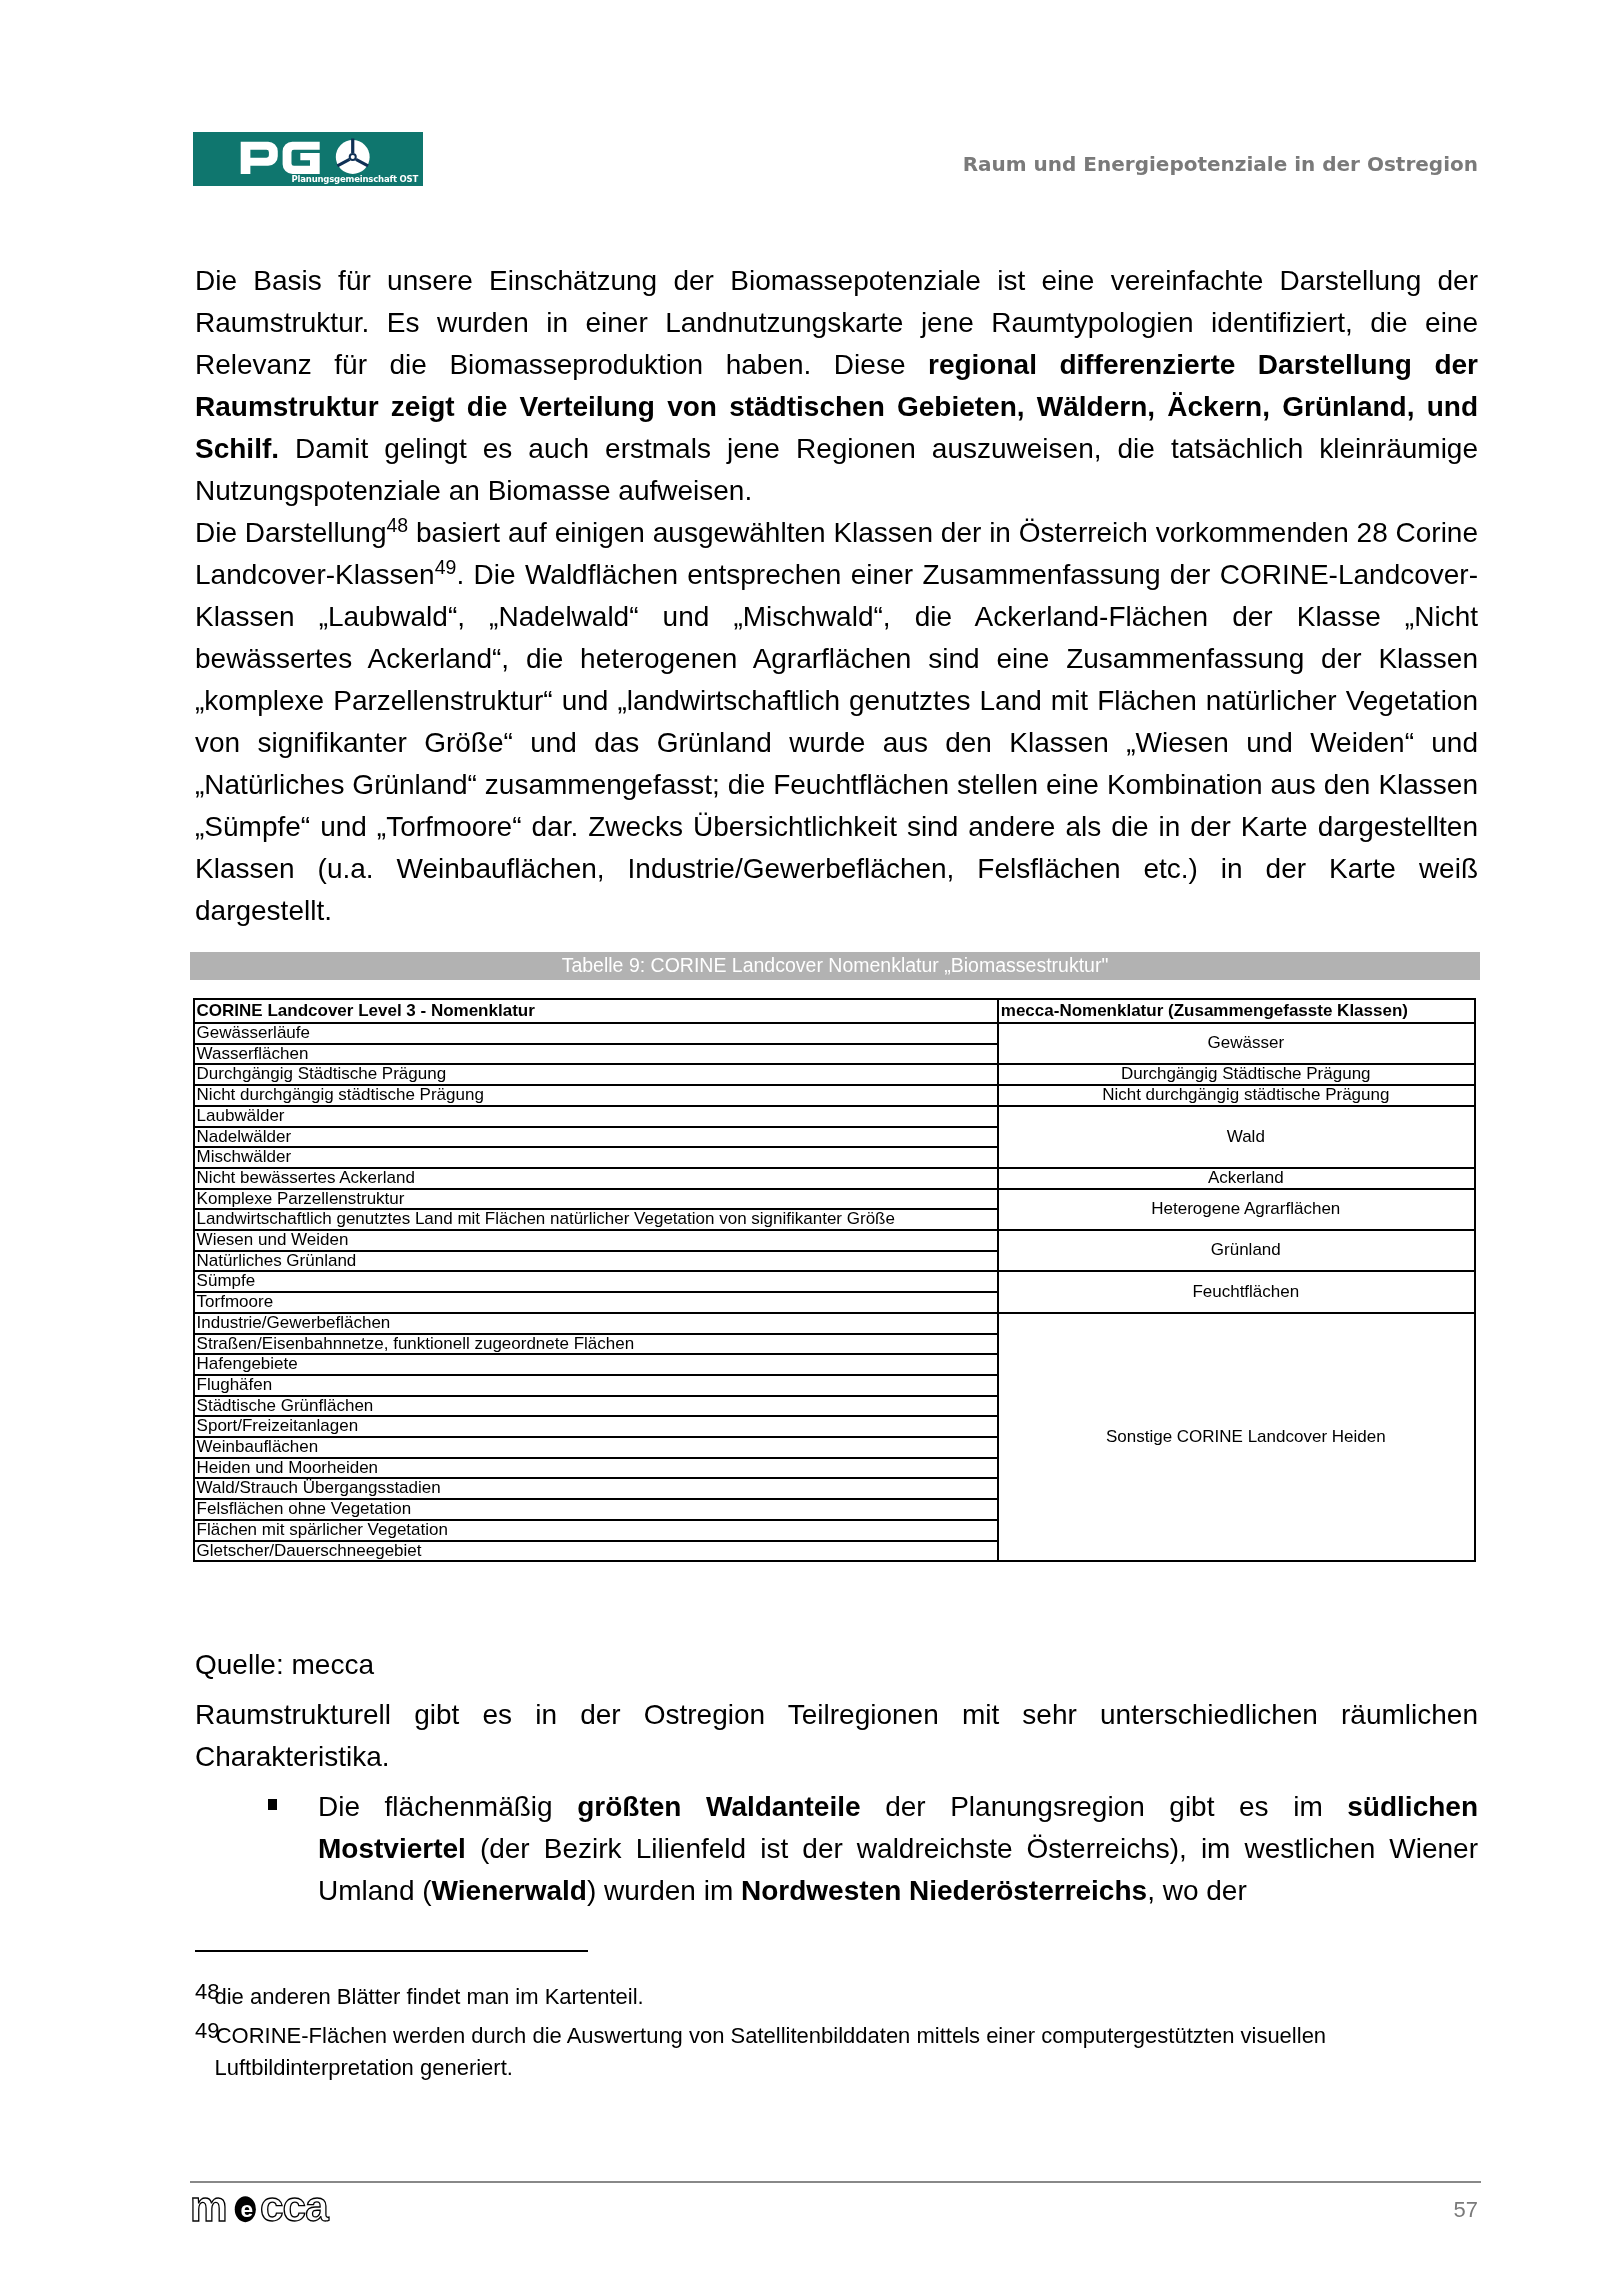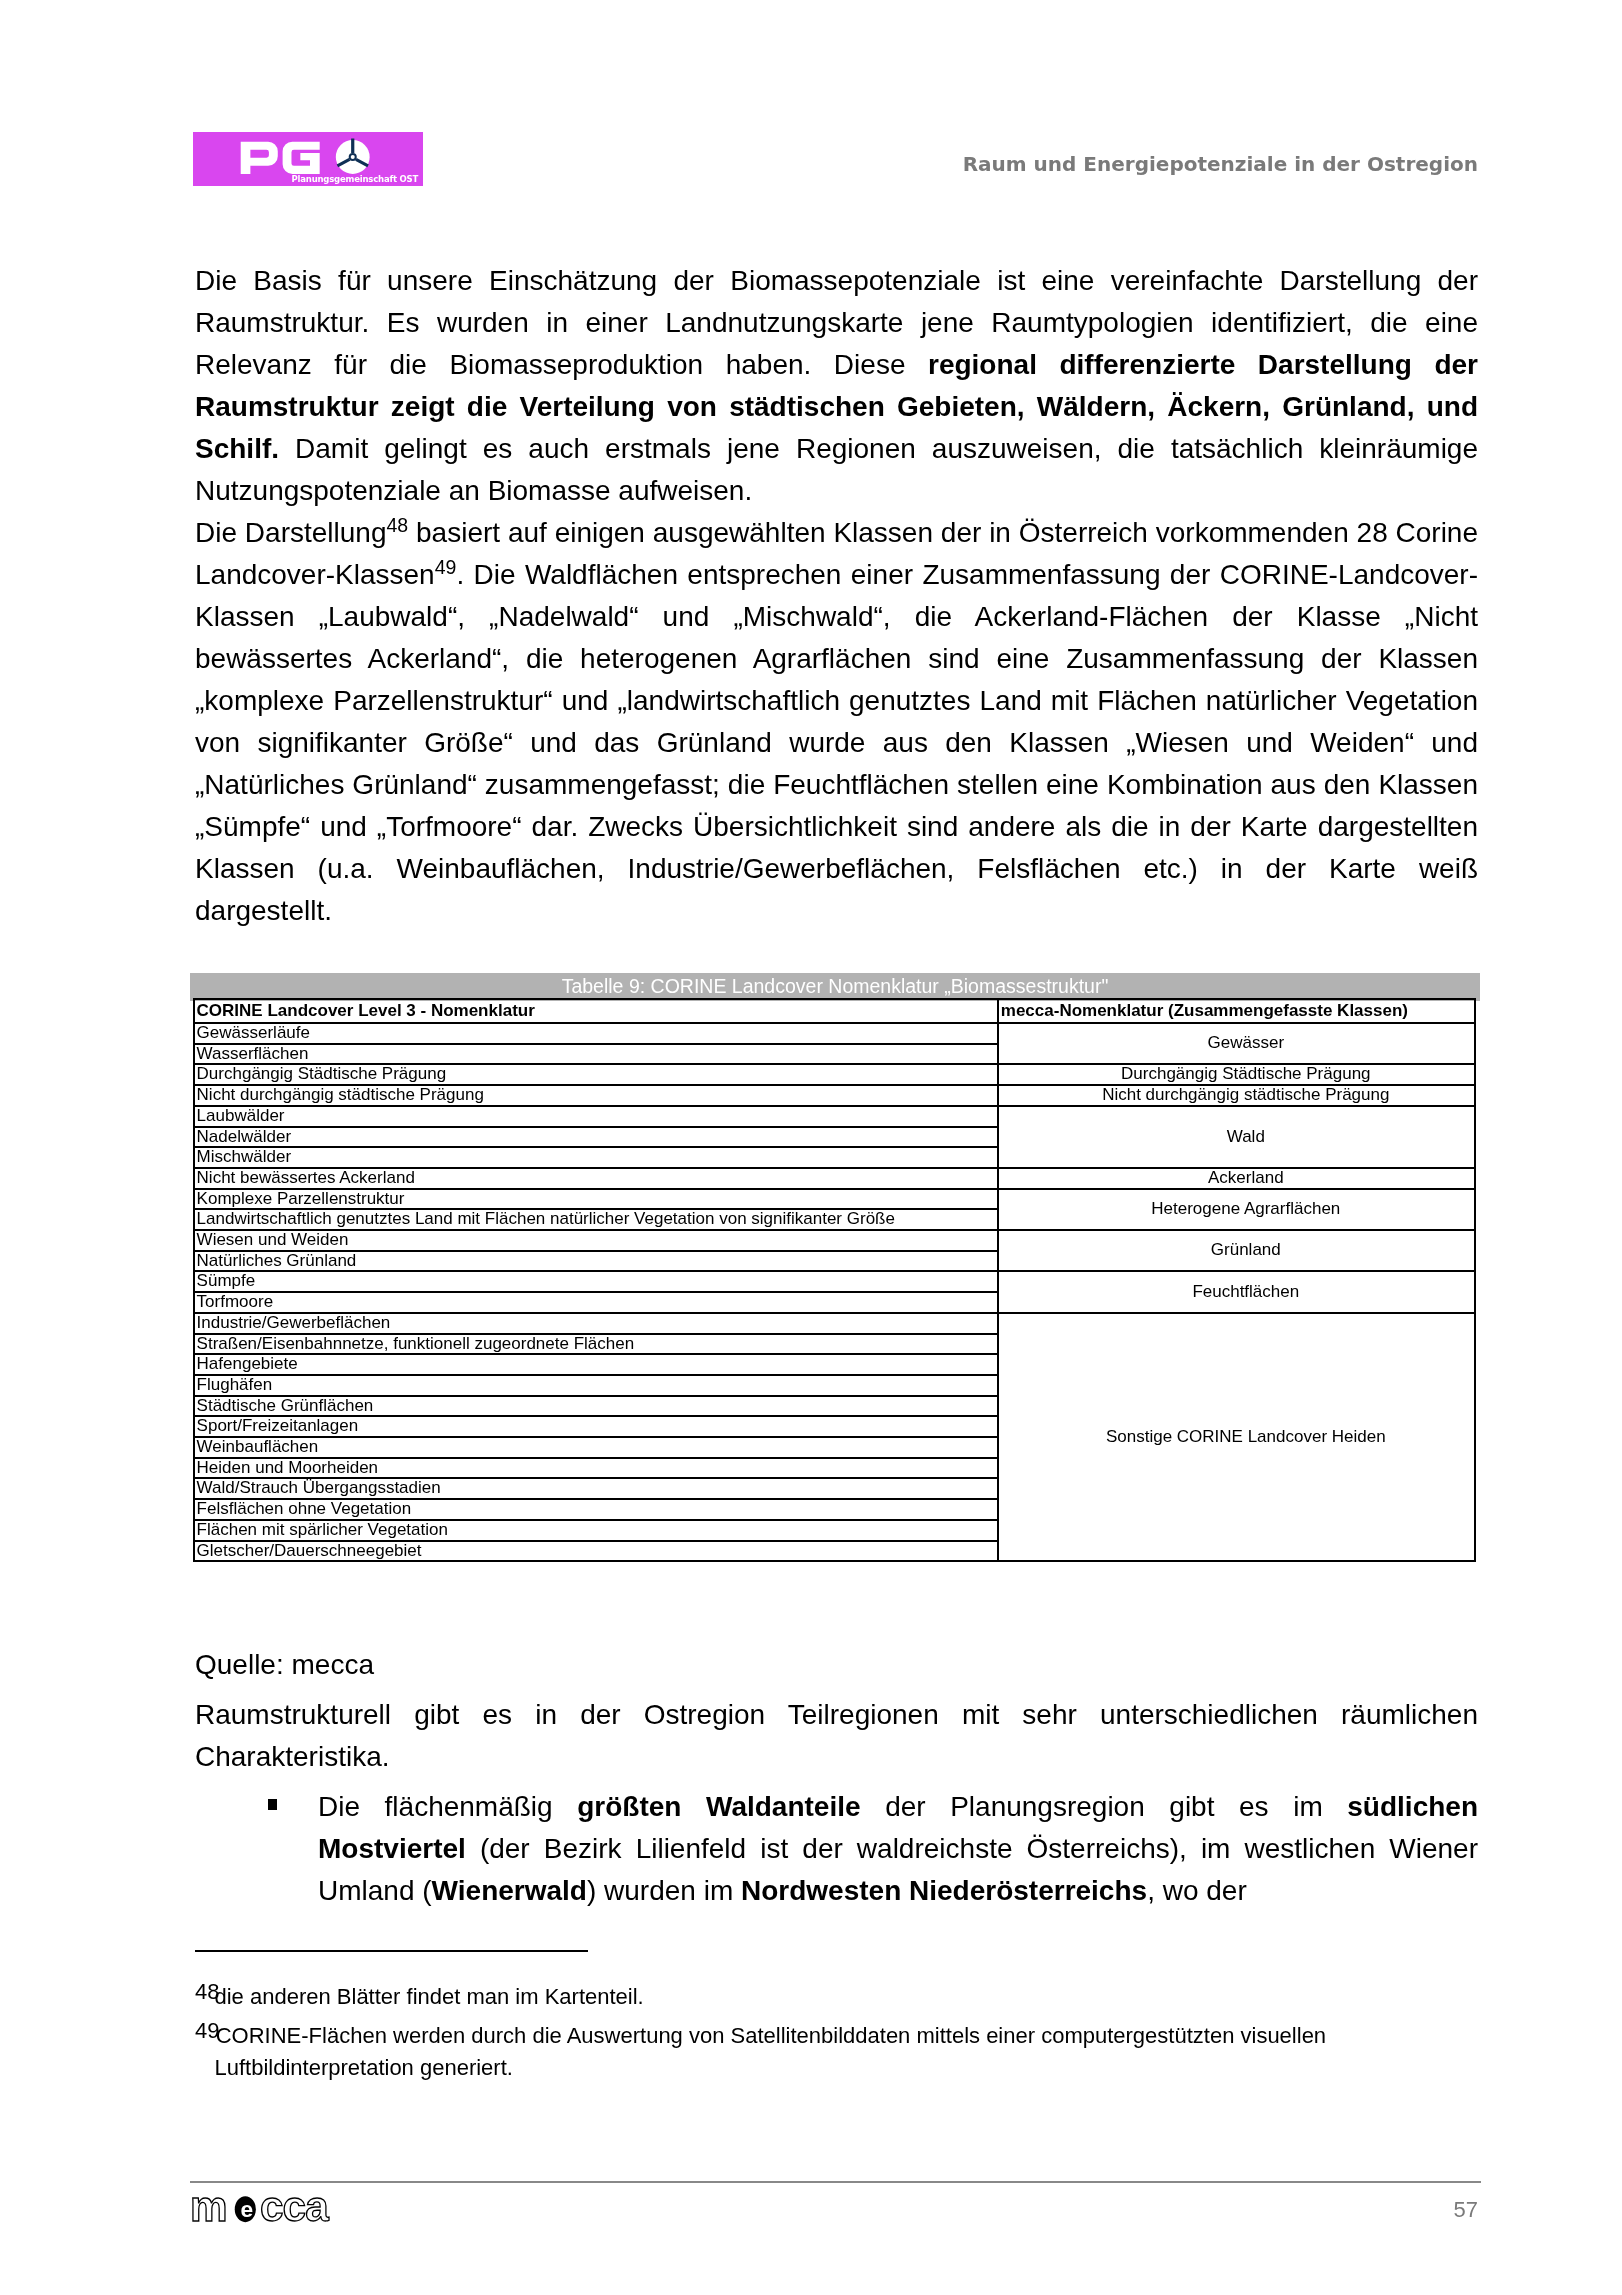--- a/index.html
+++ b/index.html
@@ -1,34 +1,34 @@
 <!DOCTYPE html>
 <html style="font-size:13px"><head>
 <meta charset="utf-8">
 <style>
   html, body { margin: 0; padding: 0; background: #ffffff; }
   body { width: 1622px; height: 2295px; position: relative; overflow: hidden;
          font-family: "Liberation Sans", sans-serif; color: #000; }
   .logo { position: absolute; left: 193px; top: 132px; width: 230px; height: 54px;
-          background: #d946ef; }
+          background: #0f766e; }
   .logo svg { position: absolute; left: 0; top: 0; }
   .logo .sub { position: absolute; right: 4.9px; bottom: 1.6px; color: #fff;
                font-family: "DejaVu Sans", sans-serif; font-size: 8.5px; font-weight: bold;
                letter-spacing: -0.2px; }
   .header-title { position: absolute; right: 144px; top: 152px; color: #7a7a7a;
                   font-family: "DejaVu Sans", sans-serif; font-weight: bold; font-size: 20px; }
   .body-text { position: absolute; left: 195px; width: 1283px; font-size: 28px;
                line-height: 42px; text-align: justify; }
   .body-text p { margin: 0; }
   .body-text sup { font-size: 19.5px; line-height: 0; vertical-align: 9.7px; }
   .p1 { top: 260px; }
   .p2 { top: 496px; margin-top: 16px; }
   .caption { position: absolute; left: 190px; top: 952px; width: 1290px; height: 27.6px;
              background: #b2b2b2; color: #fff; font-size: 19.5px; line-height: 27.6px;
-             text-align: center; margin-top: 21px; }
+             text-align: center; }
   table.corine { position: absolute; left: 193px; top: 998px; width: 1283px;
                  border-collapse: collapse; font-size: 17px; }
   table.corine td, table.corine th { border: 2.4px solid #000; padding: 0 1.6px;
                  height: 18.7px; line-height: 18.7px; }
   table.corine th { text-align: left; font-weight: bold; height: 22px; }
   table.corine td.left { width: 799px; white-space: nowrap; }
   table.corine td.right { text-align: center; vertical-align: middle; border-width: 2.4px; padding-left: 20px; }
   table.corine th.right { text-align: left; }
   .quelle { position: absolute; left: 195px; top: 1647px; font-size: 28px; line-height: 36px; }
   .p3 { top: 1694px; }

